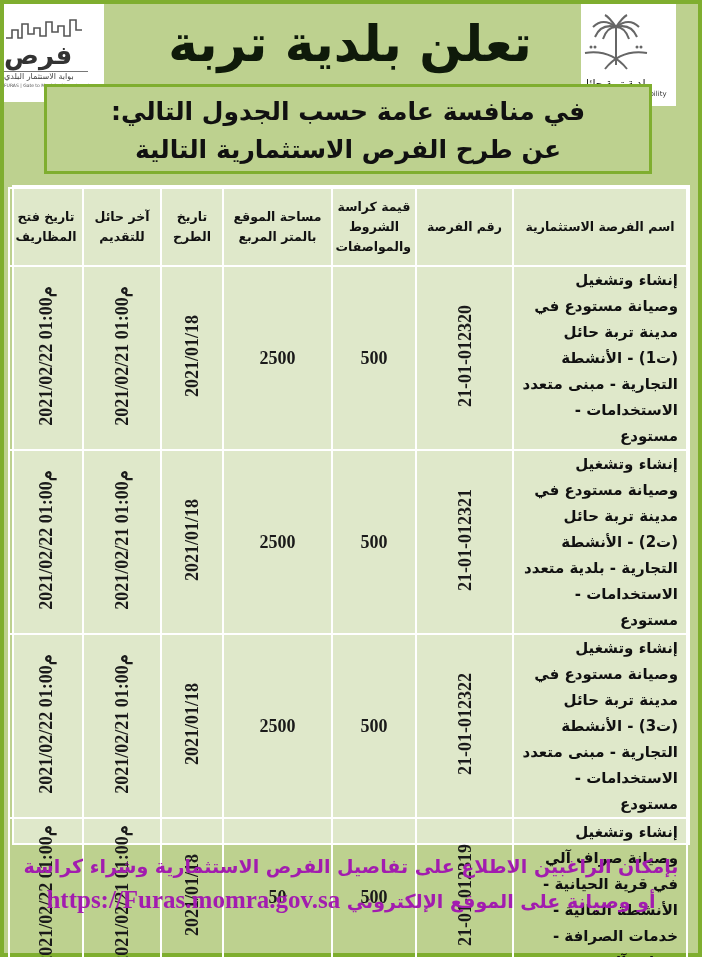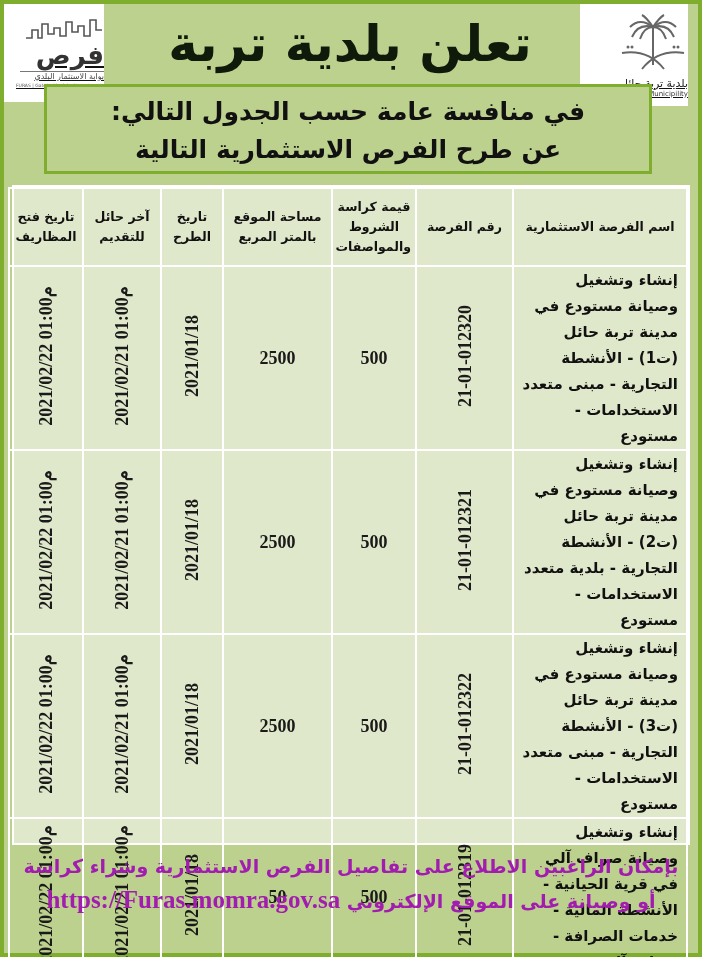--- a/index.html
+++ b/index.html
@@ -11,24 +11,24 @@
     color: #111;
   }
   .frame {
     position: absolute; left: 0; top: 0; width: 702px; height: 957px;
     border: 4px solid #7fae2f;
     background: #bdd18f;
   }
   
   .logo-box {
     position: absolute; background: #ffffff;
-    display: flex; flex-direction: column; align-items: flex-end; justify-content: center; text-decoration: underline;
+    display: flex; flex-direction: column; align-items: flex-start; justify-content: center;
   }
   .logo-furas { left: 4px; top: 4px; width: 100px; height: 98px; }
-  .logo-muni { right: 14px; top: 4px; width: 108px; height: 102px; }
+  .logo-muni { right: 26px; top: 4px; width: 95px; height: 102px; }
   .furas-word { font-size: 26px; font-weight: bold; color: #333; line-height: 1; margin-top: 2px; }
   .furas-sub { font-size: 8px; color: #444; margin-top: 0; }
   .furas-en { font-size: 4.5px; color: #555; margin-top: 2px; }
   .muni-ar { font-size: 11px; color: #222; margin-top: 2px; }
   .muni-en { font-size: 7px; color: #333; }
 
   .title {
     position: absolute; left: 110px; right: 112px; top: 6px; height: 76px;
     text-align: center; direction: rtl;
     font-family: "DejaVu Sans", sans-serif;

